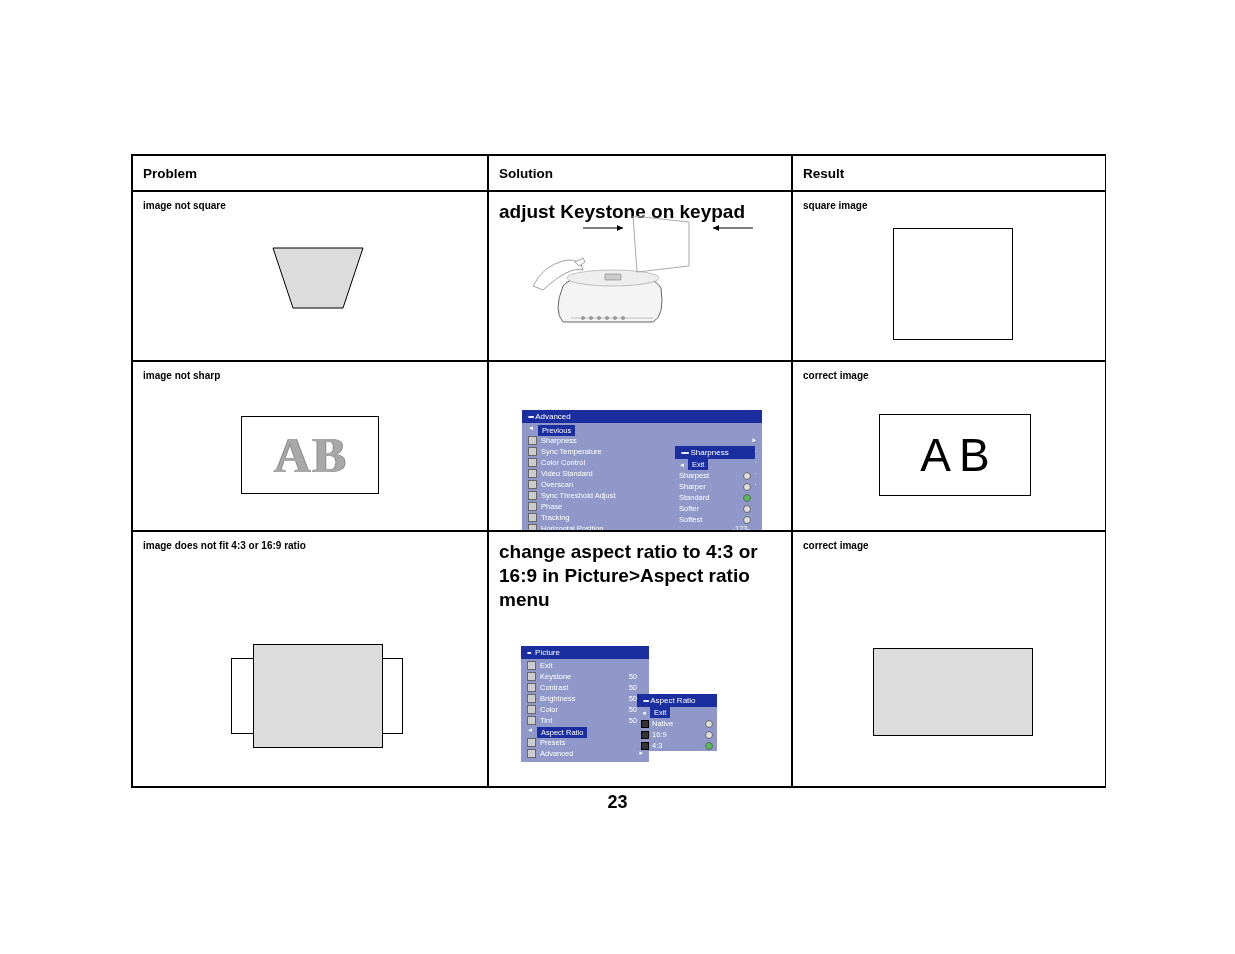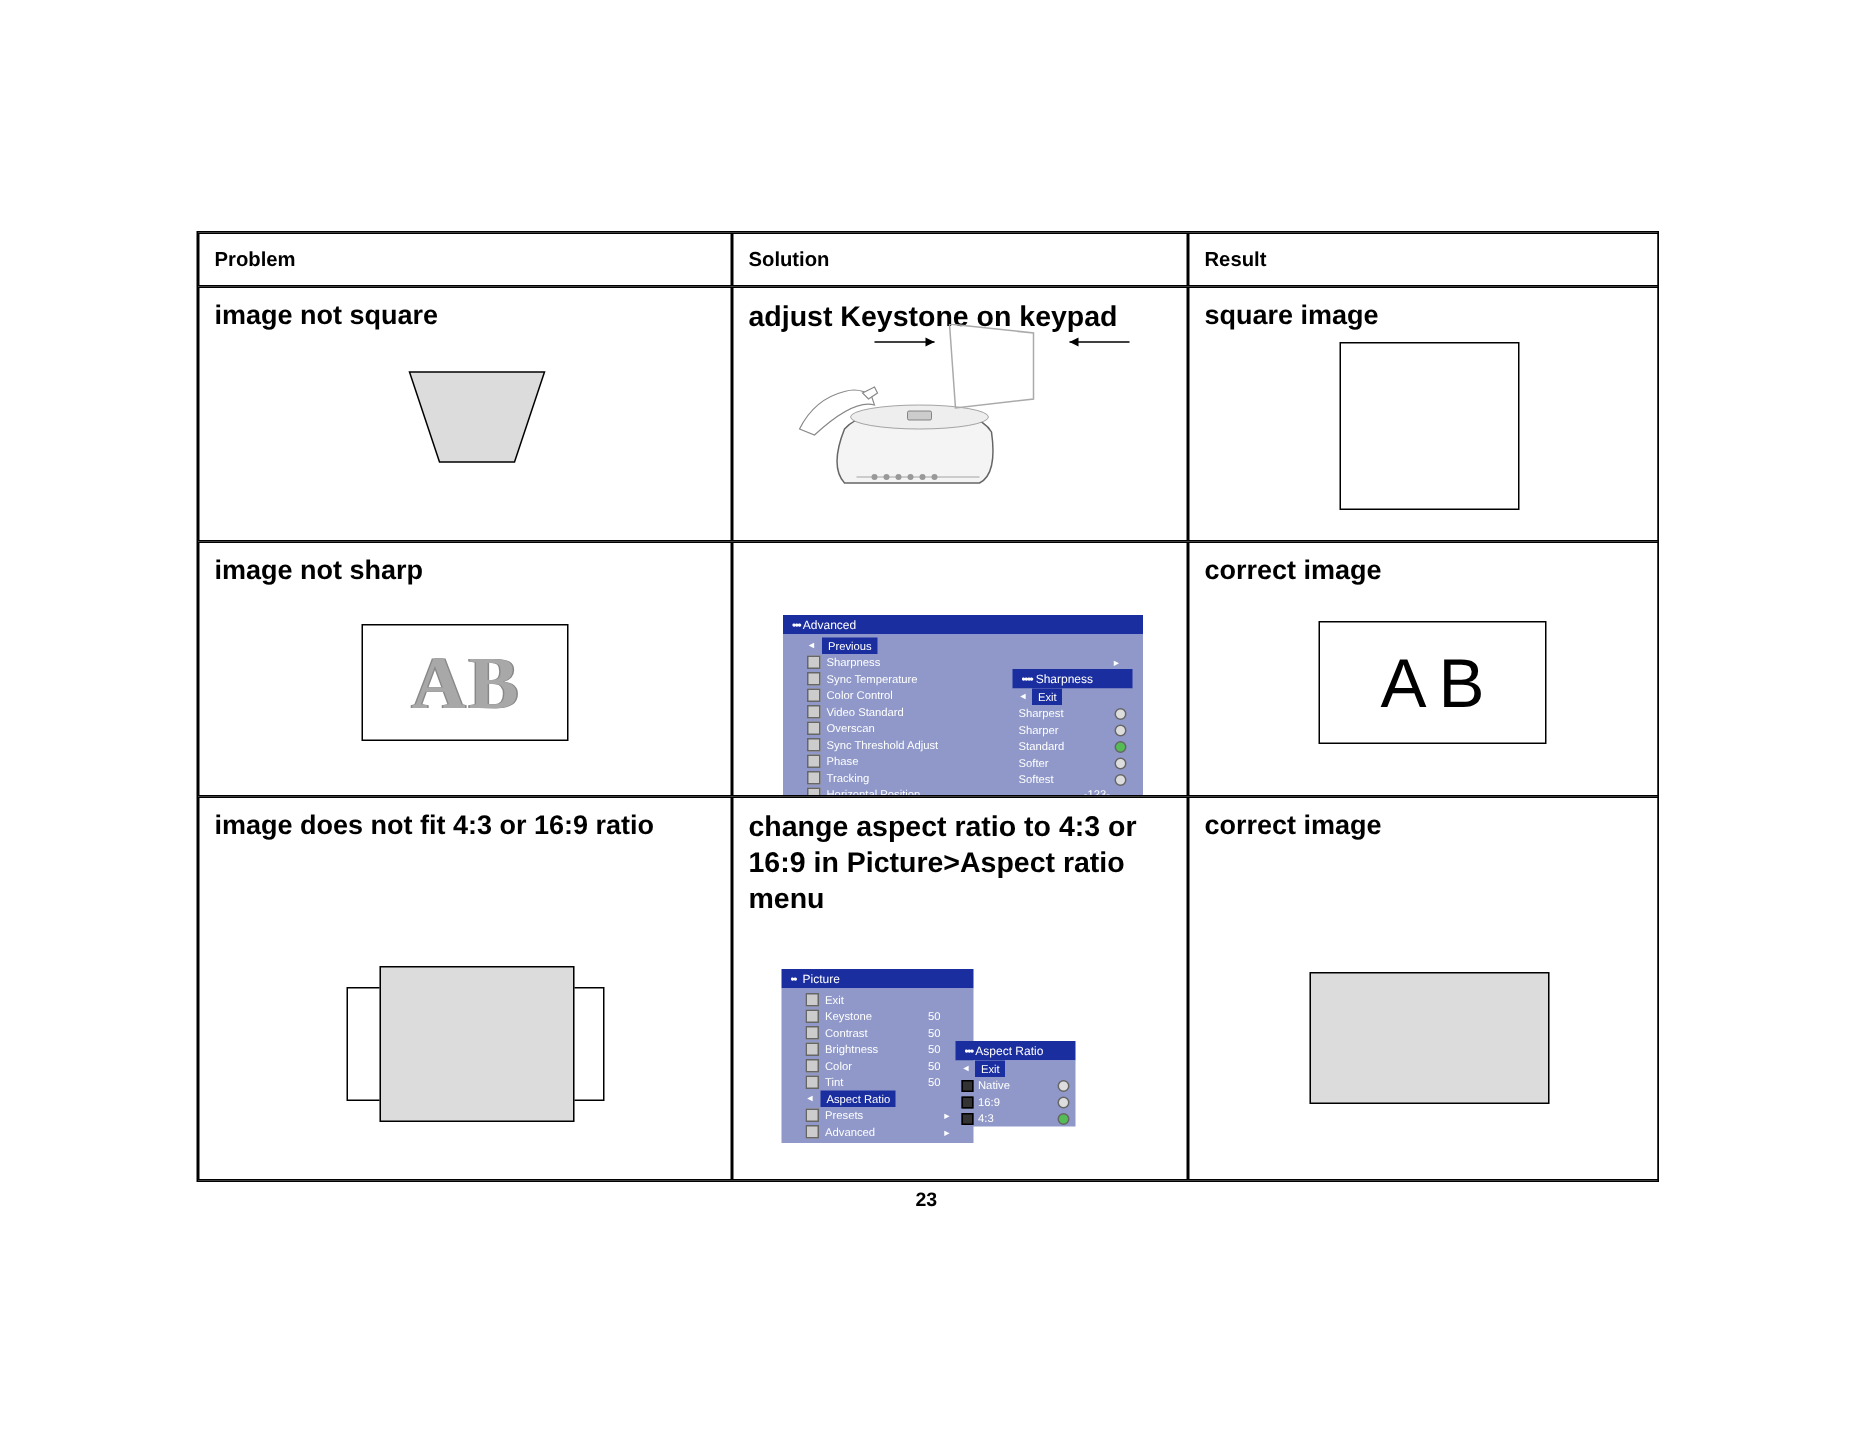--- a/index.html
+++ b/index.html
@@ -24,23 +24,23 @@
 .cell {
   border: 1px solid #000;
   padding: 8px 10px;
   position: relative;
   overflow: hidden;
 }
 .hdr { font-weight: bold; font-size: 13.5px; }
 .probh { height: 170px; }
 .probh2 { height: 170px; }
 .probh3 { height: 256px; }
-.rowtitle { font-weight: bold; font-size: 18px; margin-bottom: 6px; }
+.rowtitle { font-weight: bold; font-size: 10px; margin-bottom: 6px; }
 .soln { font-weight: bold; font-size: 19px; line-height: 1.25; }
-.pageno { position: absolute; left: 0; width: 1235px; top: 792px; text-align: center; font-weight: bold; font-size: 13px; }
+.pageno { position: absolute; left: 0; width: 1235px; top: 792px; text-align: center; font-weight: bold; font-size: 18px; }
 
 
 .trap { position:absolute; left:130px; top:46px; }
 .sq { position:absolute; left:100px; top:36px; width:120px; height:112px; border:1px solid #000; }
 
 .projwrap { position:absolute; left:24px; top:24px; width:250px; }
 .arrowline { stroke:#000; stroke-width:1; fill:none; }
 .arrowhead { fill:#000; }
 
 
@@ -50,21 +50,21 @@
 .sharpbox { position:absolute; left:86px; top:52px; width:152px; height:82px; border:1.5px solid #000; display:flex; align-items:center; justify-content:center; gap:8px;}
 .sharpA { font-family: Arial, sans-serif; font-size:46px; font-weight:400; }
 .sharpB { font-family: Arial, sans-serif; font-size:46px; font-weight:400; }
 
 
 .menu1 { position:absolute; left:33px; top:48px; width:240px; font-size:7.5px; color:#fff; }
 .mhdr { background:#1b2ea0; padding:2px 6px; font-size:8px; }
 .mdots { letter-spacing:-1px; }
 .msel { background:#1b2ea0; color:#fff; padding:1px 4px; display:inline-block; }
 .mbody { background:#8f98c8; padding:2px 0; }
-.mrow { display:flex; align-items:center; padding:0 16px; height:11px; gap:4px; }
+.mrow { display:flex; align-items:flex-start; padding:0 6px; height:11px; gap:4px; }
 .mrow .lbl { flex:1; }
 .mrow .val { width:28px; text-align:right; margin-right:6px; }
 .mrow .tri { font-size:7px; }
 .mic { width:9px; height:9px; background:#ccc; border:0.5px solid #666; flex:0 0 9px; }
 .sub1 { position:absolute; left:186px; top:84px; width:80px; font-size:7.5px; color:#fff; }
 .subbody { background:#8f98c8; }
 .subrow { display:flex; align-items:center; padding:0 4px; height:11px; gap:3px; }
 .subrow .lbl { flex:1; }
 .rad { width:8px; height:8px; border-radius:50%; background:#ddd; border:0.5px solid #666; }
 

